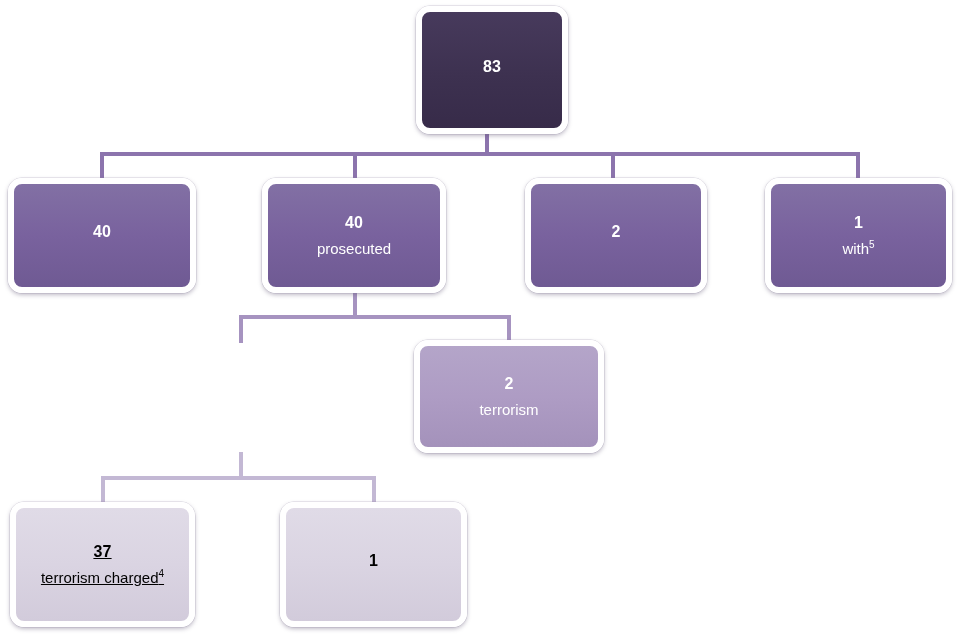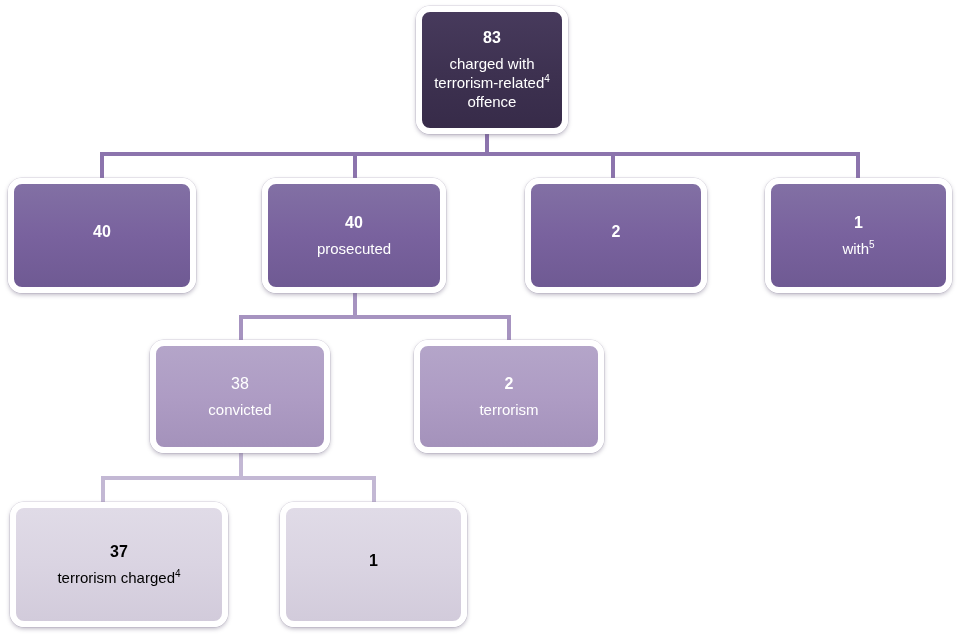--- a/index.html
+++ b/index.html
@@ -92,25 +92,20 @@
   <div class="conn lvl2" style="left:239px; top:315px; width:4px; height:28px;"></div>
   <div class="conn lvl2" style="left:507px; top:315px; width:4px; height:28px;"></div>
 
   <div class="conn lvl3" style="left:239px; top:452px; width:4px; height:26px;"></div>
   <div class="conn lvl3" style="left:101px; top:476px; width:275px; height:4px;"></div>
   <div class="conn lvl3" style="left:101px; top:476px; width:4px; height:28px;"></div>
   <div class="conn lvl3" style="left:372px; top:476px; width:4px; height:28px;"></div>
 
   <div class="node lv-0" style="left:416px; top:6px; width:152px; height:128px;">
     <div class="num">83</div>
-    <div class="lbl">
-      <span>charged with</span><br>
-      <span>terrorism-related</span><sup>4</sup><br>
-      <span>offence</span>
-    </div>
   </div>
 
   <div class="node lv-1" style="left:8px; top:178px; width:188px; height:115px;">
     <div class="num">40</div>
   </div>
 
   <div class="node lv-1" style="left:262px; top:178px; width:184px; height:115px;">
     <div class="num">40</div>
     <div class="lbl">
       <span>prosecuted</span>
@@ -121,35 +116,29 @@
     <div class="num">2</div>
   </div>
 
   <div class="node lv-1" style="left:765px; top:178px; width:187px; height:115px;">
     <div class="num">1</div>
     <div class="lbl">
       <span>with</span><sup>5</sup>
     </div>
   </div>
 
-  <div class="node lv-2" style="left:150px; top:340px; width:180px; height:113px;">
-    <div class="num plain">38</div>
-    <div class="lbl">
-      <span>convicted</span>
-    </div>
-  </div>
 
   <div class="node lv-2" style="left:414px; top:340px; width:190px; height:113px;">
     <div class="num">2</div>
     <div class="lbl">
       <span>terrorism</span>
     </div>
   </div>
 
-  <div class="node lv-3" style="left:10px; top:502px; width:218px; height:125px;">
+  <div class="node lv-3" style="left:10px; top:502px; width:185px; height:125px;text-decoration:underline;">
     <div class="num">37</div>
     <div class="lbl">
       <span>terrorism charged</span><sup>4</sup>
     </div>
   </div>
 
   <div class="node lv-3" style="left:280px; top:502px; width:187px; height:125px;">
     <div class="num">1</div>
   </div>
 

